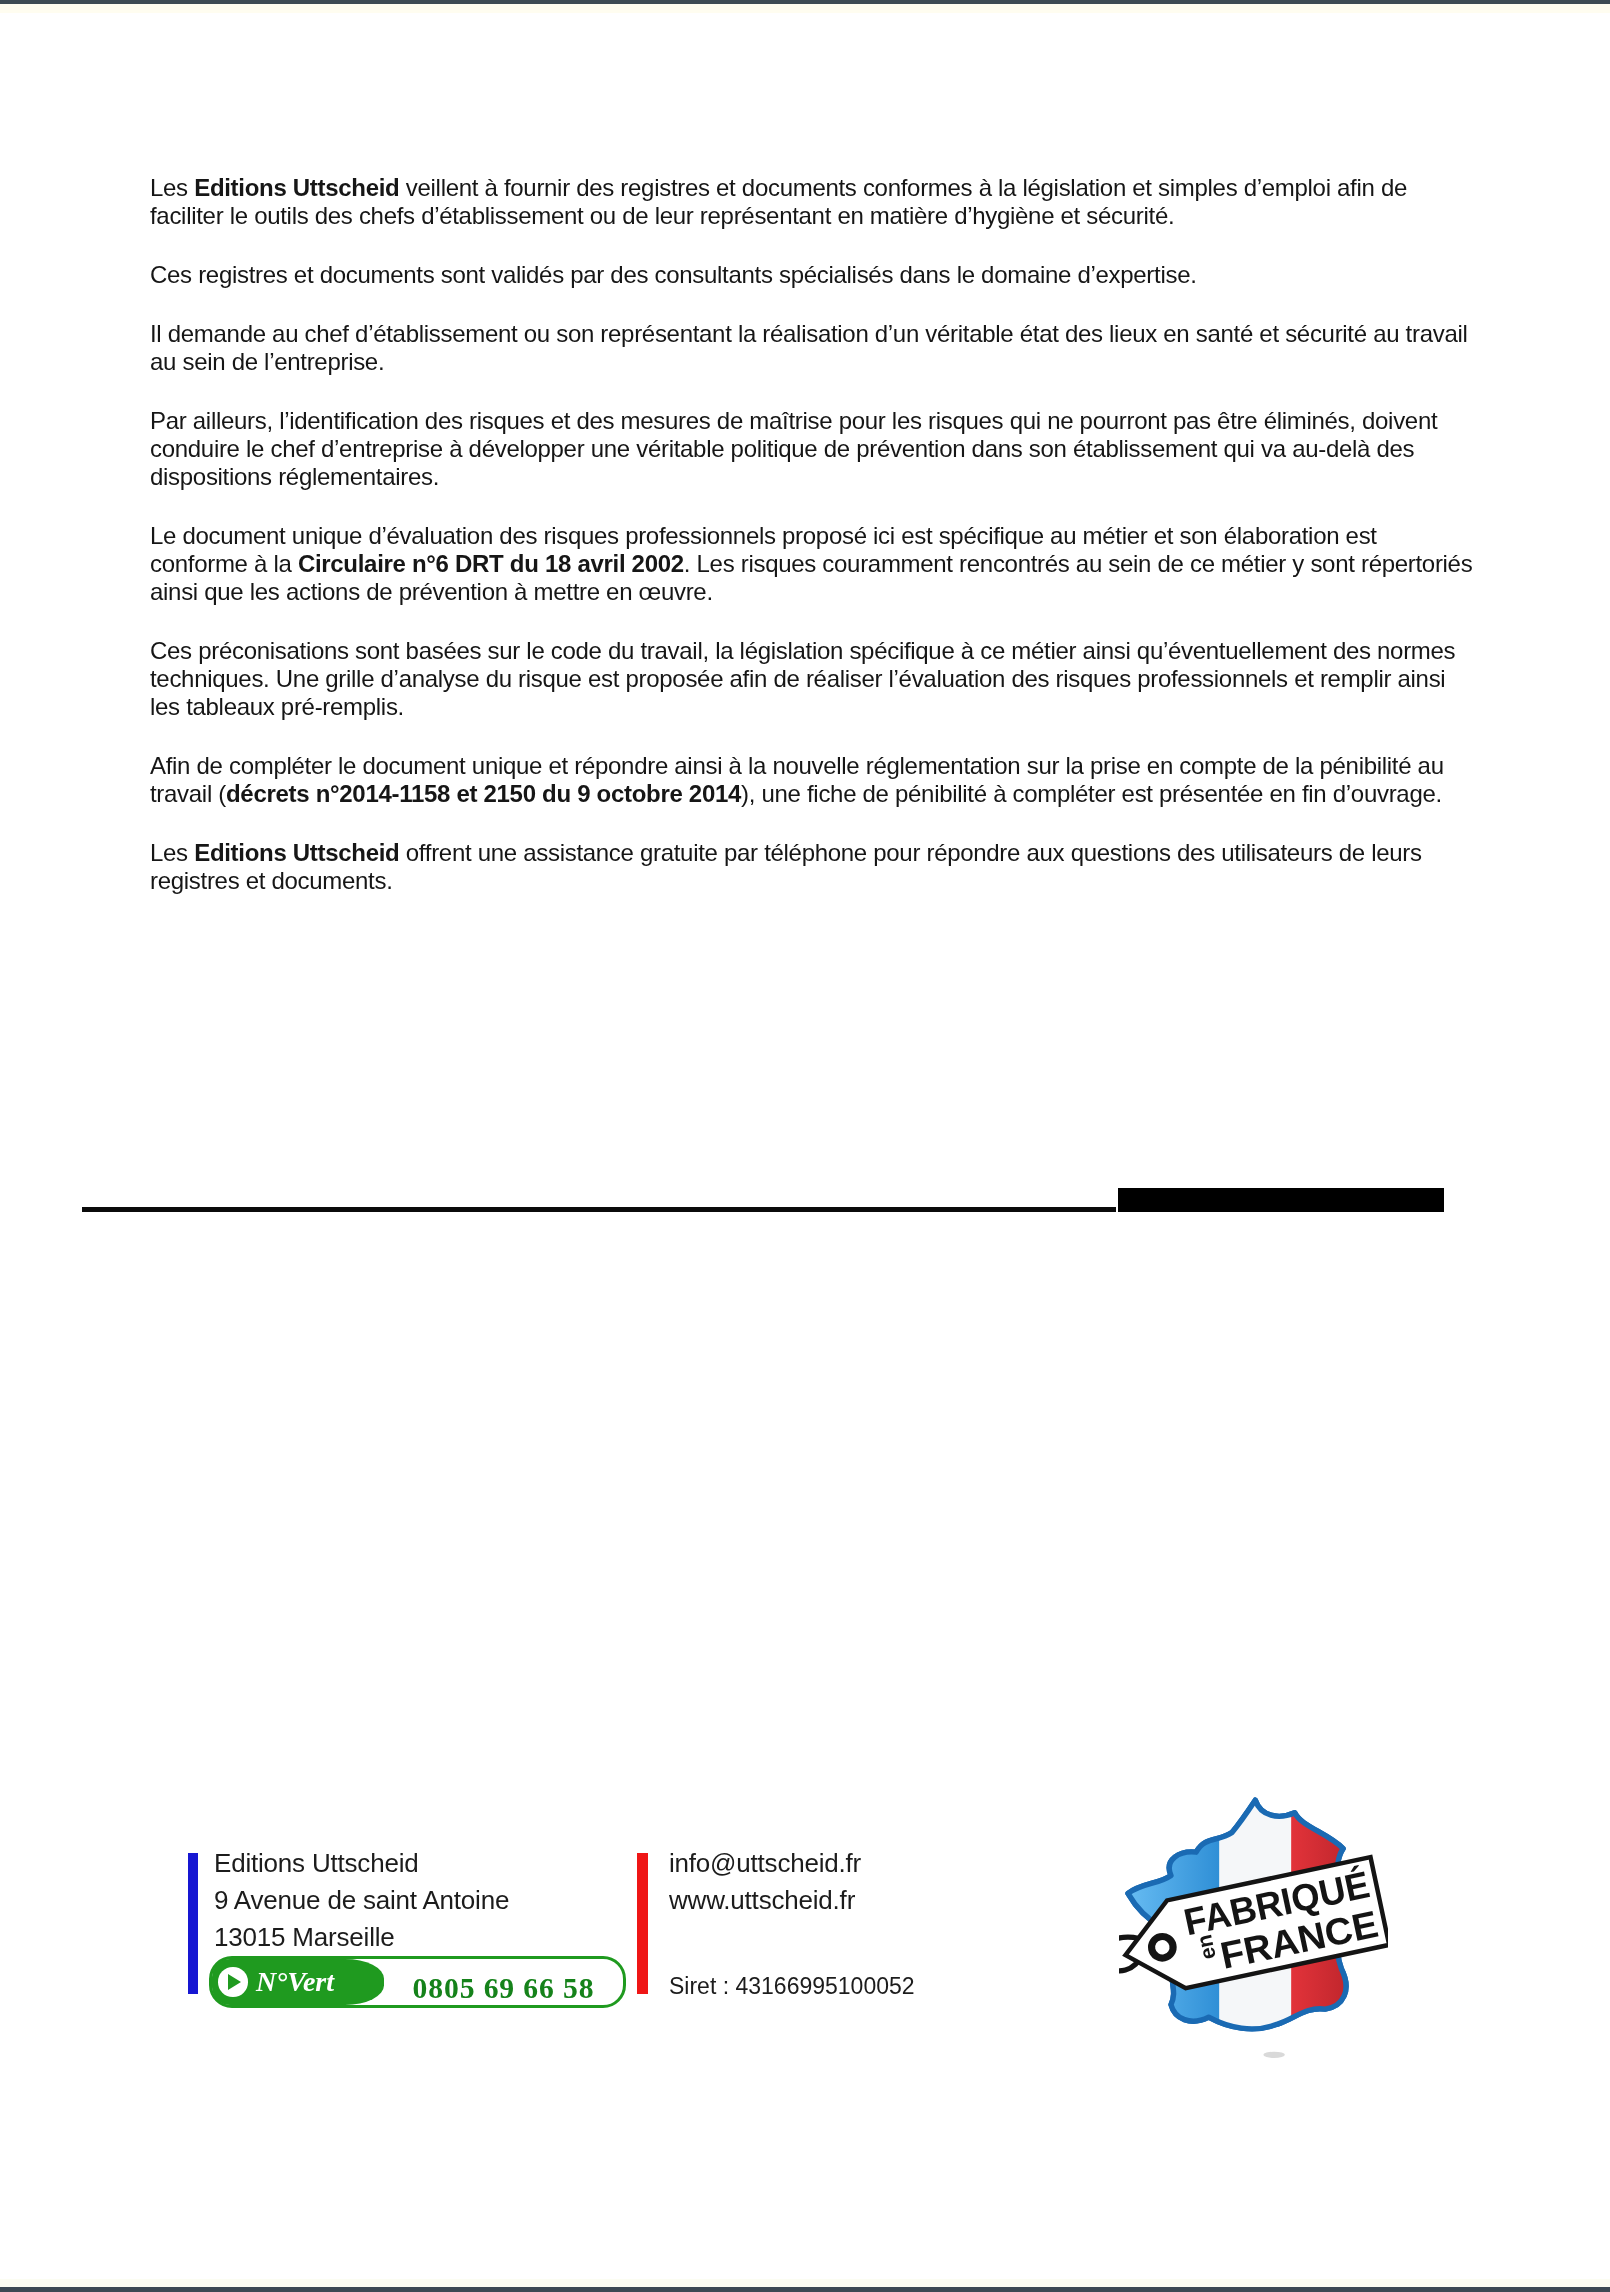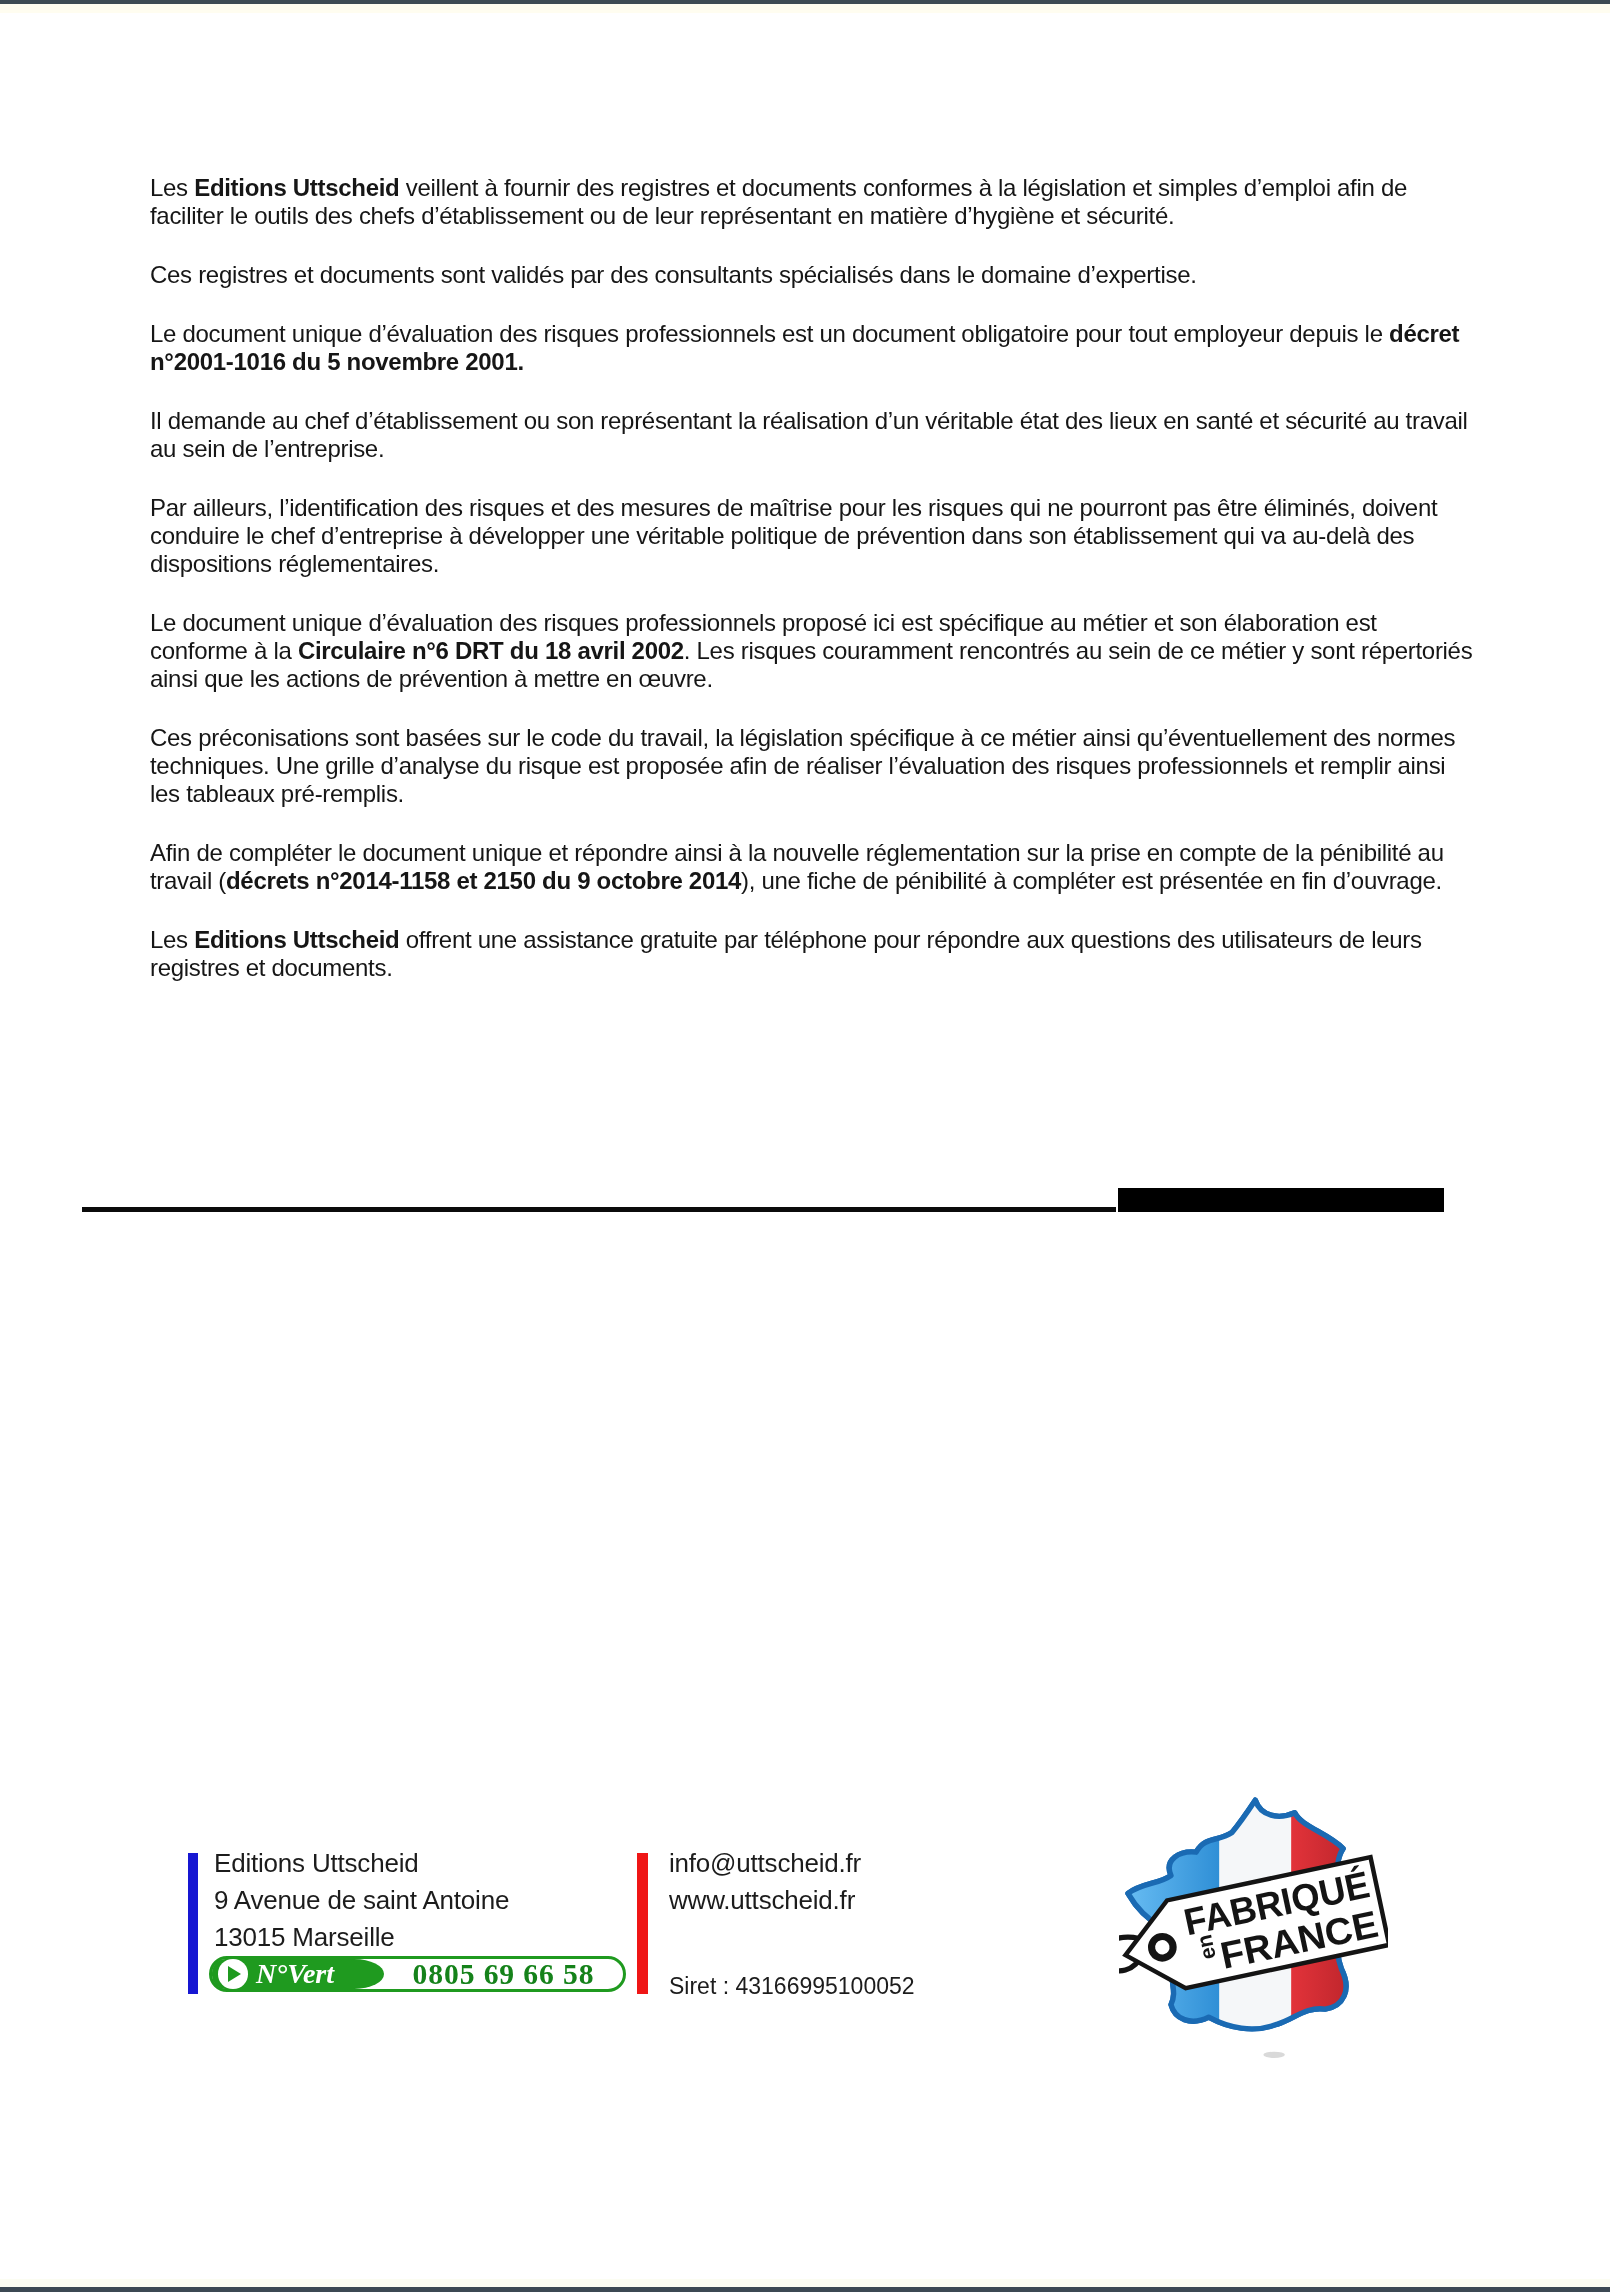--- a/index.html
+++ b/index.html
@@ -27,23 +27,23 @@
 
   
   .bar-blue{position:absolute;left:188px;top:1853px;width:9.9px;height:141px;background:#1717d2;}
   .bar-red{position:absolute;left:637px;top:1853px;width:10.7px;height:141px;background:#ef1616;}
   .address{position:absolute;left:214px;top:1845px;font-size:26px;line-height:37px;letter-spacing:-0.2px;color:#1c1c1c;}
   .contact{position:absolute;left:669px;top:1845px;font-size:26px;line-height:37px;letter-spacing:-0.2px;color:#1c1c1c;}
   .siret{position:absolute;left:669px;top:1973px;font-size:23px;color:#1c1c1c;}
 
   
   .nvert{
-    position:absolute;left:209px;top:1956px;width:417px;height:36px;box-sizing:border-box;
+    position:absolute;left:209px;top:1956px;width:417px;height:52px;box-sizing:border-box;
     border:3.6px solid #1f9a1f;border-radius:23px;background:#ffffff;
-    display:flex;align-items:center;
+    display:flex;align-items:flex-end;
   }
   .nvert-left{
     height:100%;width:172px;background:#1f9a1f;box-sizing:border-box;
     border-radius:18px 39px 39px 18px / 18px 19.7px 19.7px 18px;
     display:flex;align-items:center;padding-left:6.3px;gap:8px;flex:0 0 auto;
   }
   .nvert-circle{width:29.6px;height:29.6px;border-radius:50%;background:#ffffff;display:flex;align-items:center;justify-content:center;flex:0 0 auto;}
   .nvert-play{width:0;height:0;border-left:13.4px solid #1f9a1f;border-top:8px solid transparent;border-bottom:8px solid transparent;margin-left:3.6px;}
   .nvert-label{color:#ffffff;font-family:"Liberation Serif",serif;font-weight:bold;font-style:italic;font-size:28px;white-space:nowrap;}
   .nvert-phone{flex:1;text-align:center;color:#15821a;font-family:"Liberation Serif",serif;font-weight:bold;font-size:29.6px;letter-spacing:0.9px;white-space:nowrap;}
@@ -55,21 +55,20 @@
 <body>
 
 <div class="page">
 
   <div class="edge-slate-top"></div>
   <div class="edge-cream-top"></div>
 
   <div class="body-text">
       <p><span>Les </span><span class="b">Editions Uttscheid</span><span> veillent à fournir des registres et documents conformes à la législation et simples d’emploi afin de faciliter le outils des chefs d’établissement ou de leur représentant en matière d’hygiène et sécurité.</span></p>
       <p><span>Ces registres et documents sont validés par des consultants spécialisés dans le domaine d’expertise.</span></p>
-      <p><span>Le document unique d’évaluation des risques professionnels est un document obligatoire pour tout employeur depuis le </span><span class="b">décret n°2001-1016 du 5 novembre 2001.</span></p>
       <p><span>Il demande au chef d’établissement ou son représentant la réalisation d’un véritable état des lieux en santé et sécurité au travail au sein de l’entreprise.</span></p>
       <p><span>Par ailleurs, l’identification des risques et des mesures de maîtrise pour les risques qui ne pourront pas être éliminés, doivent conduire le chef d’entreprise à développer une véritable politique de prévention dans son établissement qui va au-delà des dispositions réglementaires.</span></p>
       <p><span>Le document unique d’évaluation des risques professionnels proposé ici est spécifique au métier et son élaboration est conforme à la </span><span class="b">Circulaire n°6 DRT du 18 avril 2002</span><span>. Les risques couramment rencontrés au sein de ce métier y sont répertoriés ainsi que les actions de prévention  à mettre en œuvre.</span></p>
       <p><span>Ces préconisations sont basées sur le code du travail, la législation spécifique à ce métier ainsi qu’éventuellement des normes techniques. Une grille d’analyse du risque est proposée afin de réaliser l’évaluation des risques professionnels et remplir ainsi les tableaux pré-remplis.</span></p>
       <p><span>Afin de compléter le document unique et répondre ainsi à la nouvelle réglementation  sur la prise en compte de la pénibilité au travail (</span><span class="b">décrets n°2014-1158 et 2150 du 9 octobre 2014</span><span>), une fiche de pénibilité à compléter est présentée en fin d’ouvrage.</span></p>
       <p><span>Les </span><span class="b">Editions Uttscheid</span><span> offrent une assistance gratuite par téléphone pour répondre aux questions des utilisateurs de leurs registres et documents.</span></p>
     </div>
 
   <div class="divider-line"></div>
   <div class="divider-block"></div>

